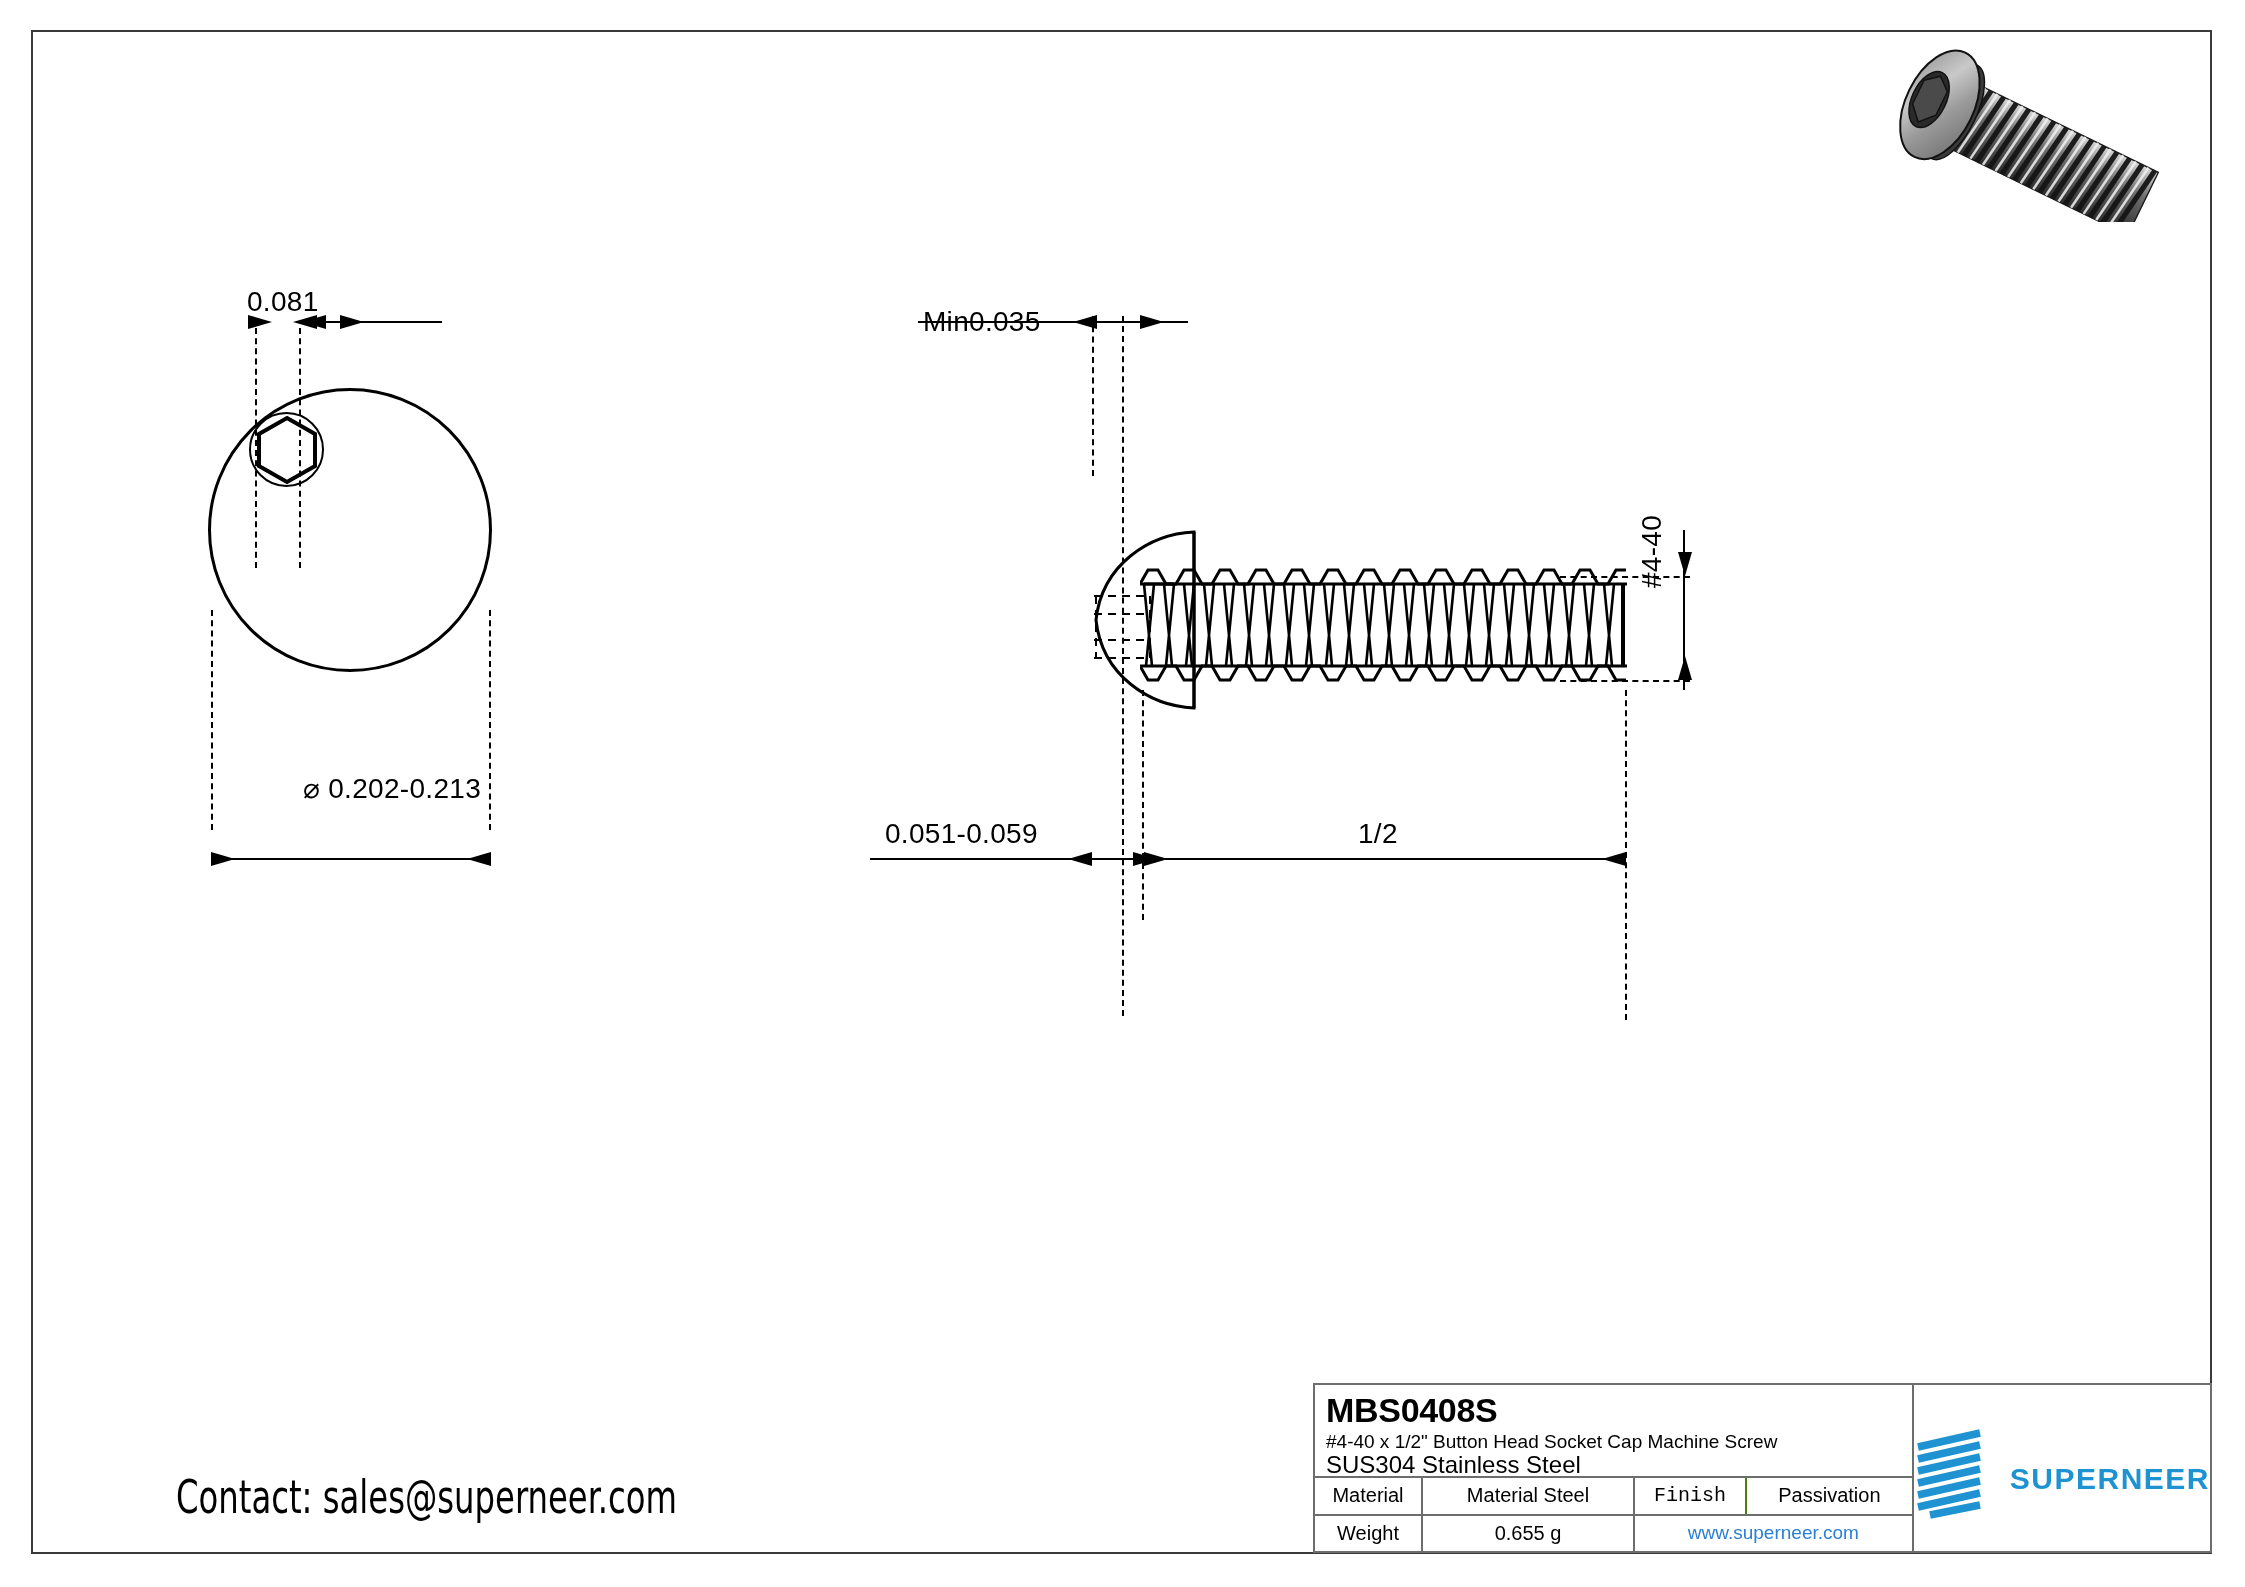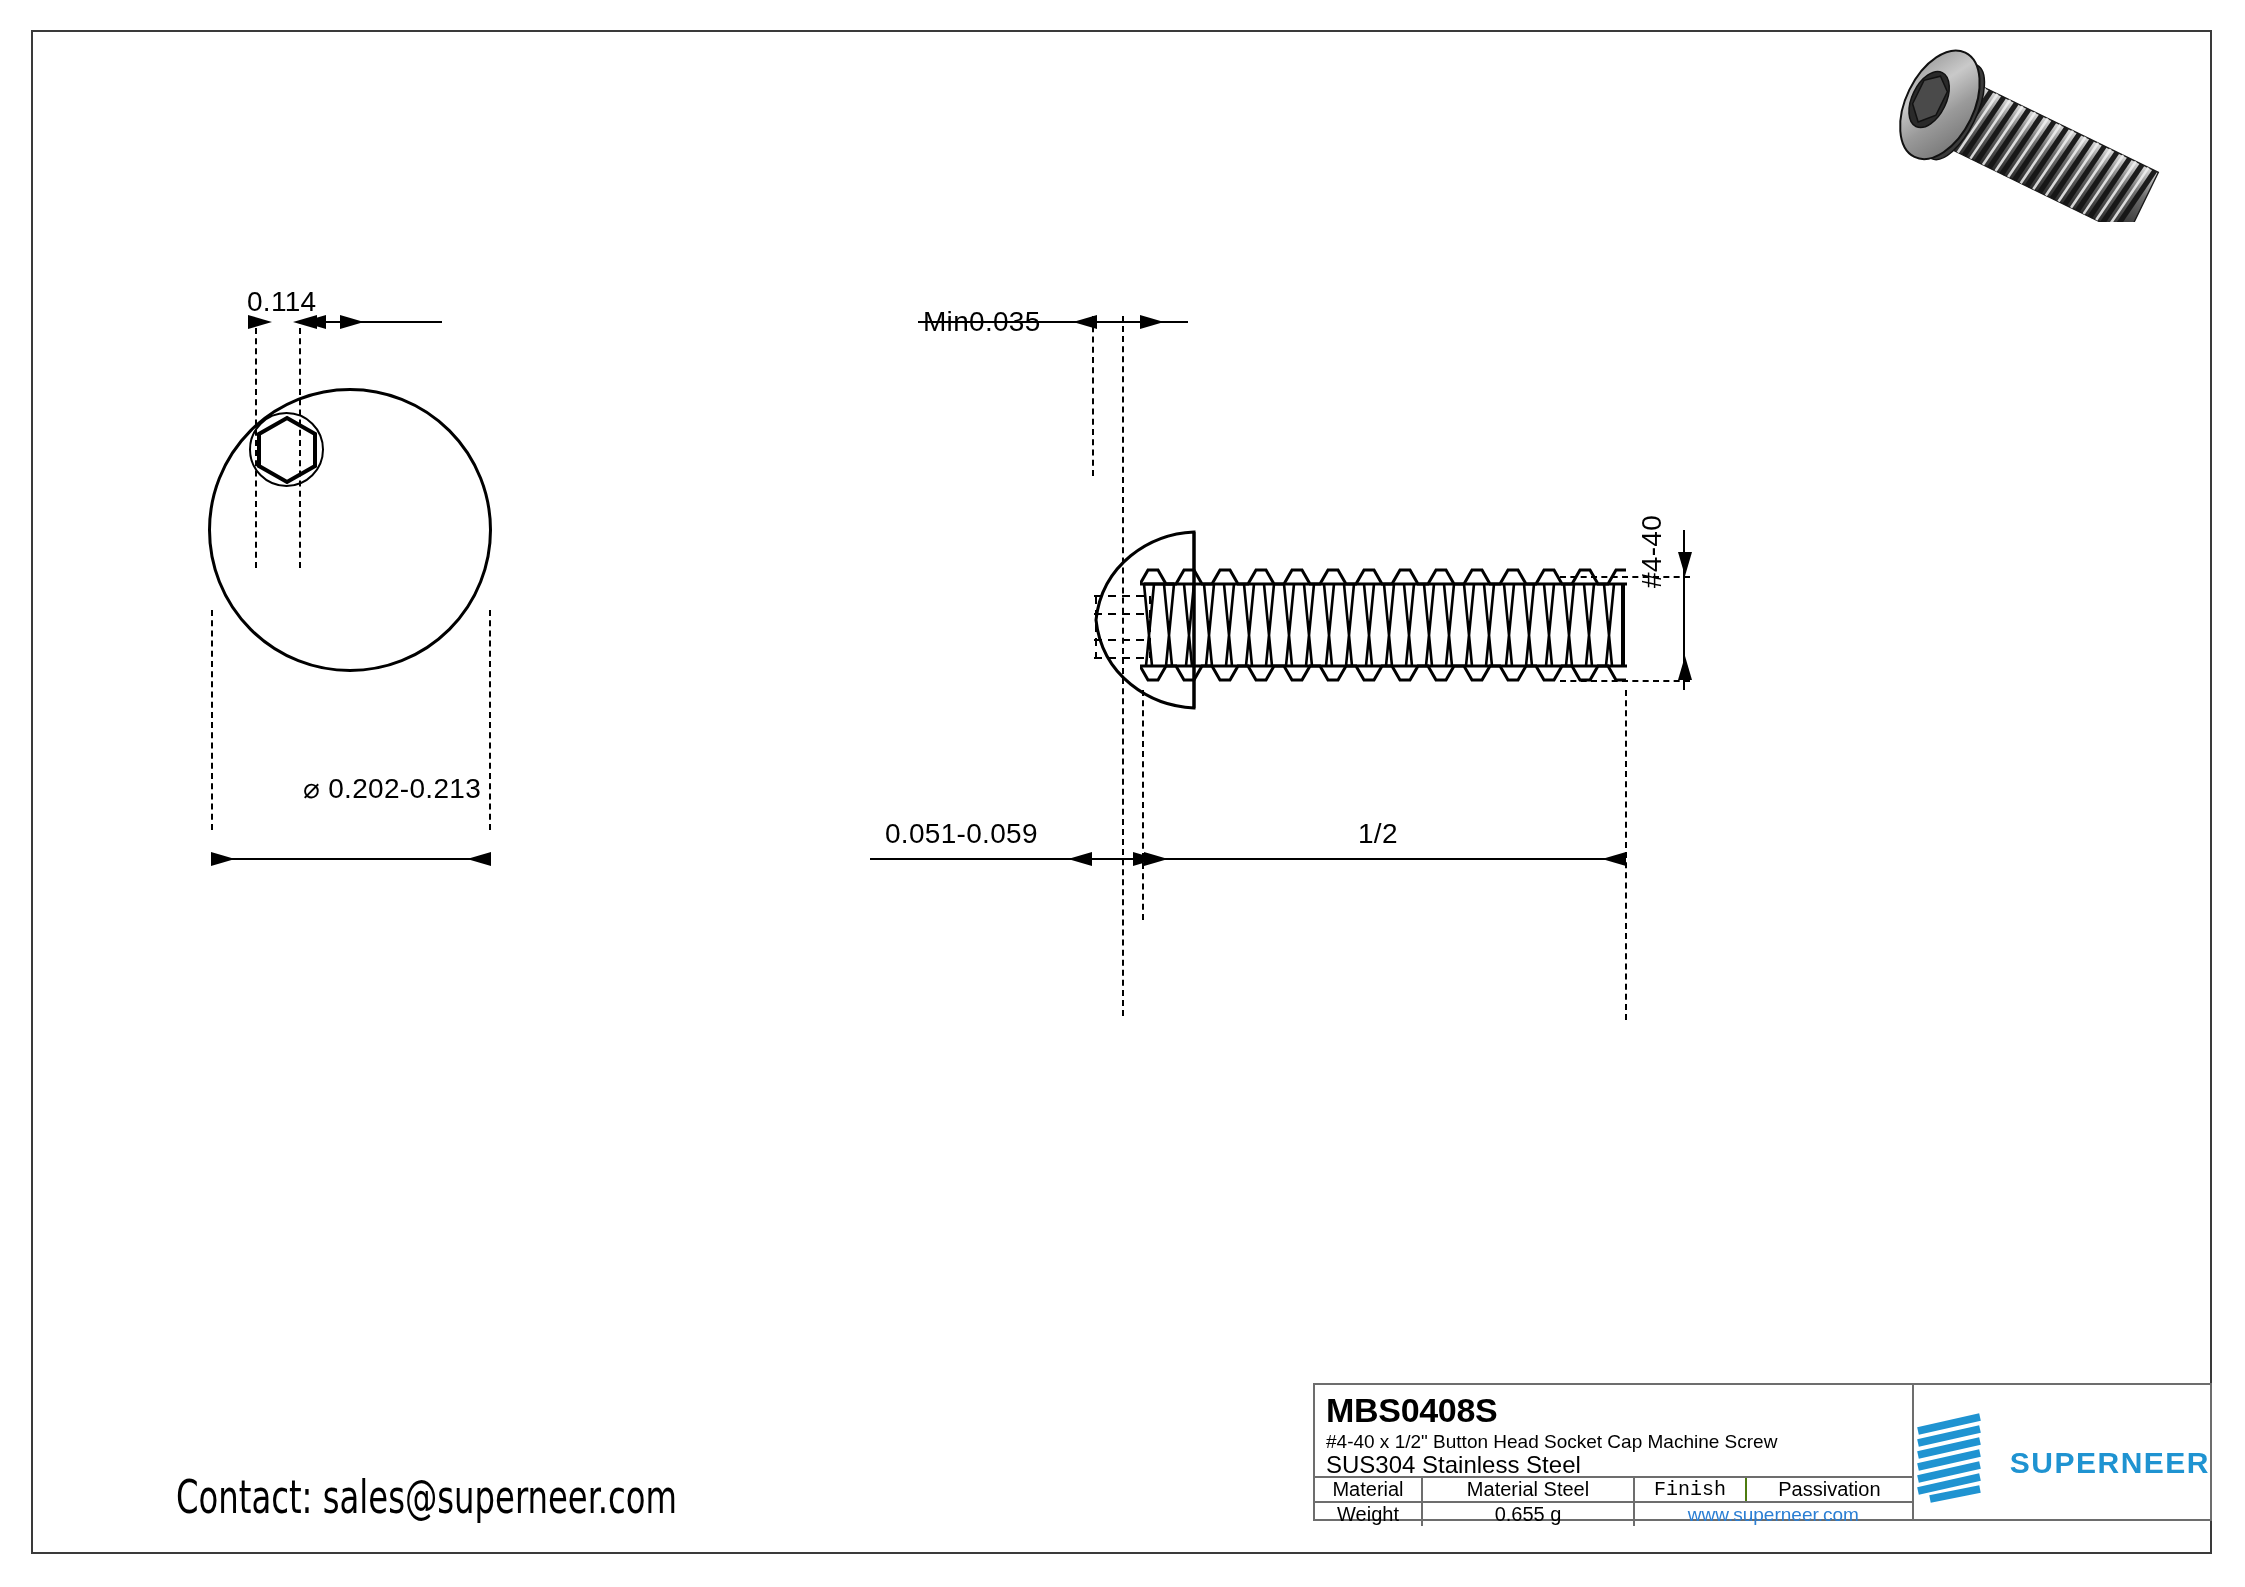--- a/index.html
+++ b/index.html
@@ -31,21 +31,21 @@
   .arw-u{border-left:7px solid transparent;border-right:7px solid transparent;border-bottom:24px solid #000;}
   .arw-d{border-left:7px solid transparent;border-right:7px solid transparent;border-top:24px solid #000;}
 
   
   #circ-outer{position:absolute;left:208px;top:388px;width:284px;height:284px;
               border:3px solid #000;border-radius:50%;box-sizing:border-box;}
   #circ-ring{position:absolute;left:249px;top:412px;width:75px;height:75px;
              border:2px solid #000;border-radius:50%;box-sizing:border-box;}
 
   
-  #tb{position:absolute;left:1313px;top:1383px;width:899px;height:138px;
+  #tb{position:absolute;left:1313px;top:1383px;width:899px;height:170px;
       border:2px solid #6d6d6d;box-sizing:border-box;background:#fff;display:flex;}
   #tb-left{width:665px;height:100%;border-right:2px solid #6d6d6d;box-sizing:border-box;
            display:flex;flex-direction:column;}
   #tb-head{flex:0 0 93px;padding:6px 0 0 11px;box-sizing:border-box;border-bottom:2px solid #6d6d6d;}
   #tb-partno{font-size:34px;font-weight:bold;line-height:38px;letter-spacing:-.3px;}
   #tb-desc1{font-size:19px;line-height:23px;margin-top:1px;}
   #tb-desc2{font-size:24px;line-height:23px;}
   #tb-grid{flex:1 1 auto;display:flex;flex-direction:column;}
   .tbrow{flex:1 1 50%;display:flex;align-items:stretch;}
   .tbrow:first-child{border-bottom:2px solid #6d6d6d;justify-content:center;}
@@ -136,21 +136,21 @@
         <ellipse cx="92" cy="93" rx="34" ry="58" fill="url(#gdome)" stroke="#111" stroke-width="2"></ellipse>
 
         <ellipse cx="80" cy="93" rx="17" ry="30" fill="#2a2a2a" stroke="#111" stroke-width="1.5"></ellipse>
         <polygon points="80,67 93,78 93,104 80,118 67,104 67,78" fill="#4a4a4a" stroke="#111" stroke-width="1.5"></polygon>
       </g>
     </svg>
   </div>
 
   <div>
 
-    <div class="dimtext" style="left:247px;top:286px;">0.114</div>
+    <div class="dimtext" style="left:247px;top:286px;">0.081</div>
     <div class="sline hline" style="left:320px;top:452px;width:0;height:0;"></div>
     <div class="sline hline" style="left:320px;top:452px;"></div>
 
     <div class="sline hline" style="left:318px;top:321px;width:124px;"></div>
     <div class="arw arw-r" style="left:248px;top:315px;"></div>
     <div class="arw arw-l" style="left:302px;top:315px;"></div>
     <div class="arw arw-r" style="left:340px;top:315px;"></div>
     <div class="arw arw-l" style="left:293px;top:315px;"></div>
 
     <div class="dashv" style="left:255px;top:328px;height:240px;"></div>

